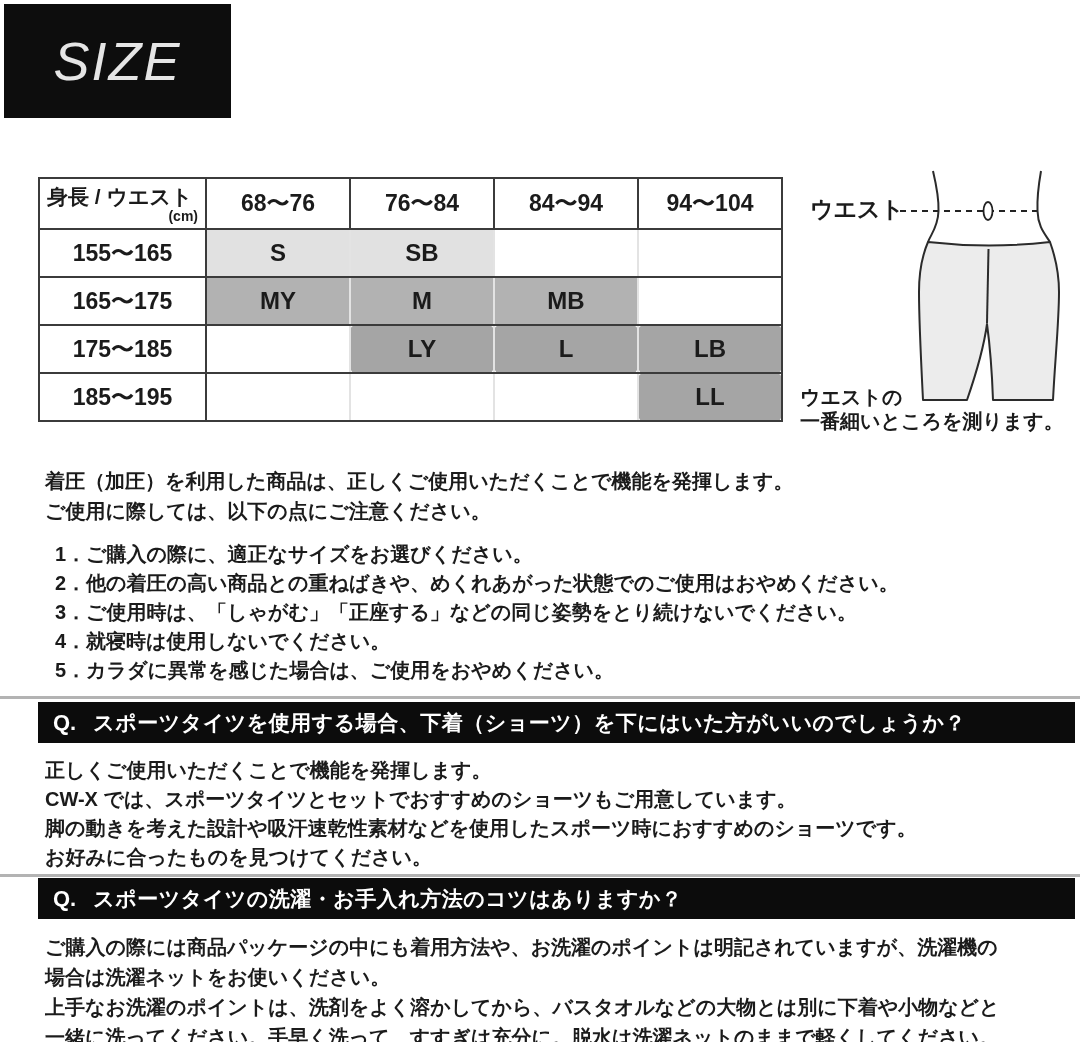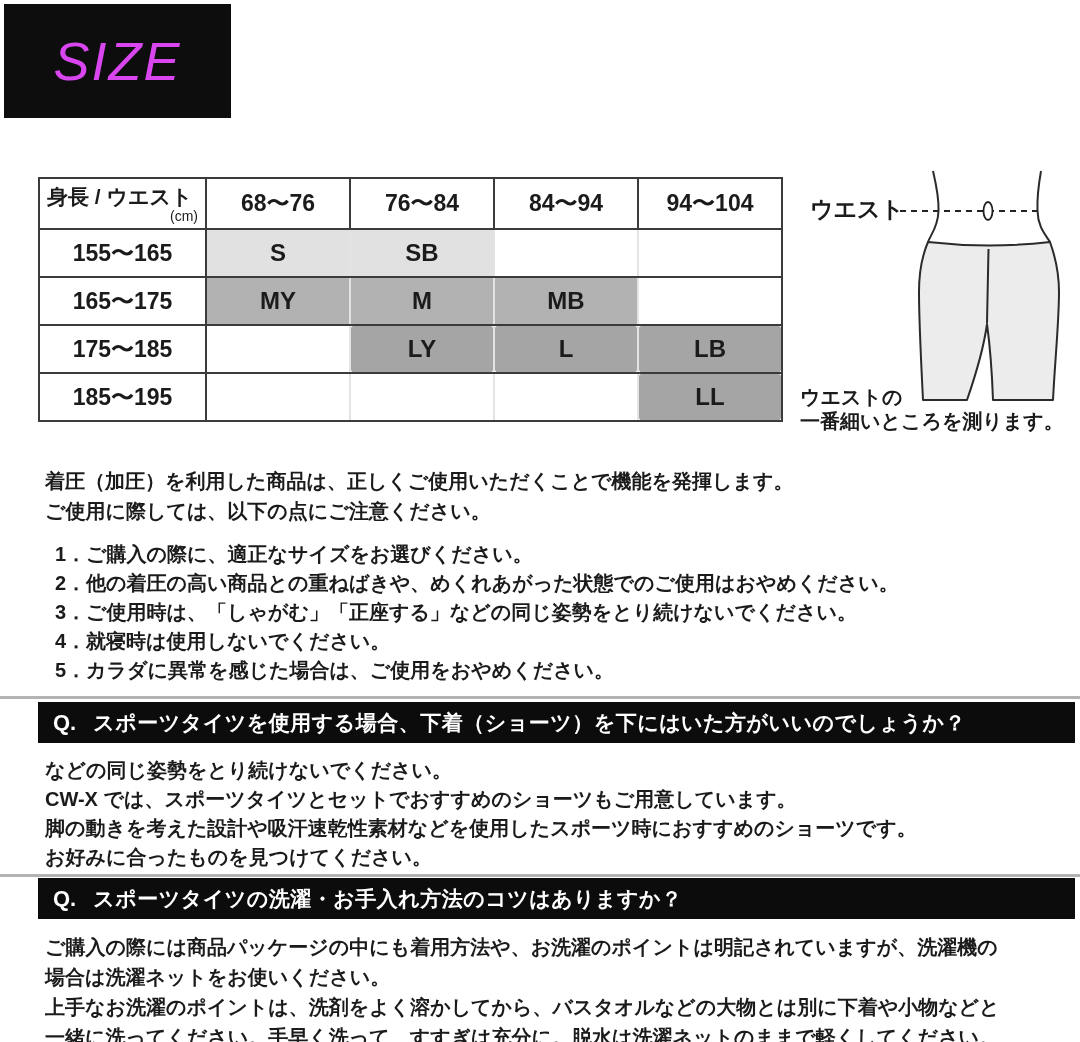--- a/index.html
+++ b/index.html
@@ -7,34 +7,34 @@
     position:relative; width:1080px; height:1042px; background:#ffffff;
     font-family:"Liberation Sans","DejaVu Sans",sans-serif; color:#1b1b1b; overflow:hidden;
   }
 
   
   .size-banner {
     position:absolute; left:4px; top:4px; width:227px; height:114px;
     background:#0d0d0d; display:flex; align-items:center; justify-content:center;
   }
   .size-banner .size-word {
-    color:#d946ef; font-style:italic; font-size:54px; font-weight:400; letter-spacing:2px;
+    color:#e5e5e5; font-style:italic; font-size:54px; font-weight:400; letter-spacing:2px;
   }
 
   
   table.size-table {
     position:absolute; left:38px; top:177px; border-collapse:collapse; table-layout:fixed;
   }
   .size-table th, .size-table td {
     border:2px solid #3b3b3b; padding:0; text-align:center; vertical-align:middle;
   }
   .size-table th { height:49px; font-size:23px; font-weight:600;text-align:center; }
   .size-table th.corner { text-align:left; }
   .corner-label { font-size:21px; font-weight:700; padding-left:7px; white-space:nowrap; }
-  .corner-unit { font-size:14px; font-weight:400; text-align:right; padding-right:7px; margin-top:-3px; }
+  .corner-unit { font-size:14px; font-weight:700; text-align:right; padding-right:7px; margin-top:-3px; }
   .size-table td { height:46px; font-size:23px; font-weight:600; }
   .size-table td.data { border-left-color:#e3e3e3; border-right-color:#e3e3e3; font-size:24px; }
   .size-table td.data.first { border-left-color:#3b3b3b; }
   .size-table td.data.last { border-right-color:#3b3b3b; }
   td.shade-light  { background:#e1e1e1; }
   td.shade-medium { background:#b2b2b2; }
   td.shade-dark   { background:#a5a5a5;border-radius:6px; }
 
   
   .waist-label { position:absolute; left:810px; top:194px; font-size:23px; font-weight:700; }
@@ -149,21 +149,21 @@
     <div>5．カラダに異常を感じた場合は、ご使用をおやめください。</div>
   </div>
 
   <div class="section-rule" id="rule1"></div>
 
   <div class="qa-bar" id="qa-bar-1">
     <span class="q-label">Q.</span>
     <span class="q-text">スポーツタイツを使用する場合、下着（ショーツ）を下にはいた方がいいのでしょうか？</span>
   </div>
   <div class="answer-block" id="answer1">
-    <div>などの同じ姿勢をとり続けないでください。</div>
+    <div>正しくご使用いただくことで機能を発揮します。</div>
     <div>CW-X では、スポーツタイツとセットでおすすめのショーツもご用意しています。</div>
     <div>脚の動きを考えた設計や吸汗速乾性素材などを使用したスポーツ時におすすめのショーツです。</div>
     <div>お好みに合ったものを見つけてください。</div>
   </div>
 
   <div class="section-rule" id="rule2"></div>
 
   <div class="qa-bar" id="qa-bar-2">
     <span class="q-label">Q.</span>
     <span class="q-text">スポーツタイツの洗濯・お手入れ方法のコツはありますか？</span>

